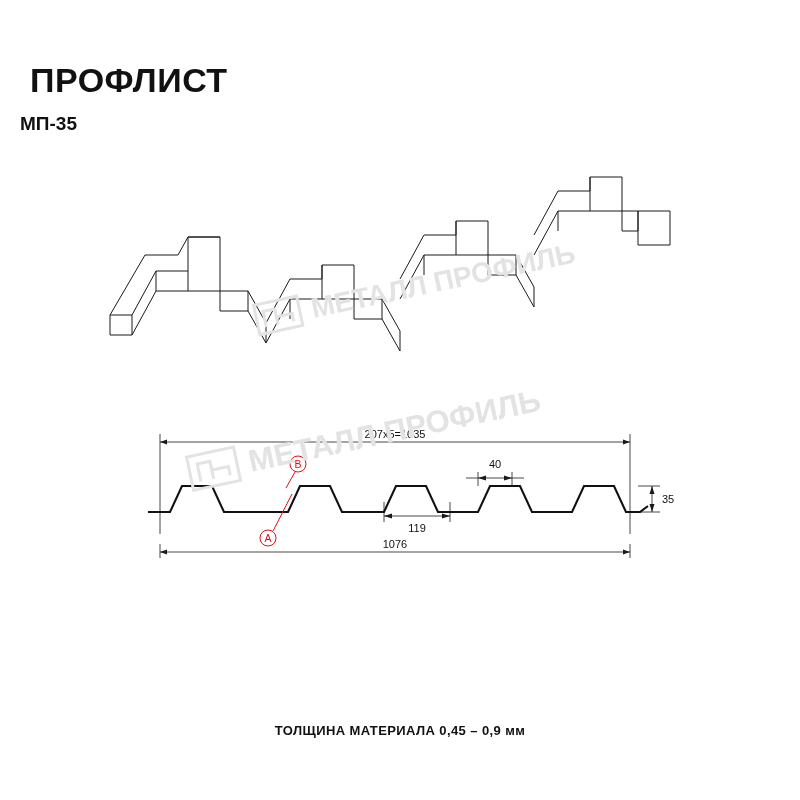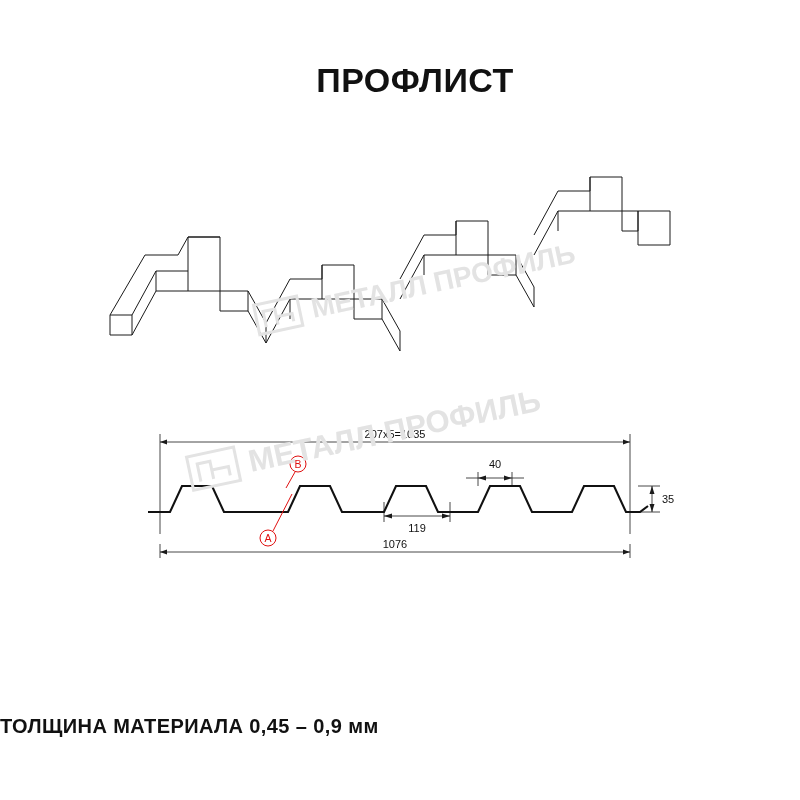--- a/index.html
+++ b/index.html
@@ -18,21 +18,21 @@
   .page {
     position: absolute;
     inset: 0;
   }
   
   .title-block {
     position: absolute;
     top: 62px;
     left: 0;
     width: 800px;
-    text-align: center;
+    text-align: left;
   }
   .title-main {
     font-size: 34px;
     font-weight: bold;
     letter-spacing: 0.5px;
     line-height: 1.1;
     color: #111;
     margin-left: 30px;
   }
   .title-sub {
@@ -64,40 +64,42 @@
     opacity: 1;
   }
   .wm1 { top: 258px; left: 247px; }
   .wm2 { top: 400px; left: 178px; }
   
   .footer {
     position: absolute;
     bottom: 62px;
     left: 0;
     width: 800px;
-    font-size: 20px;
+    text-align: center;
+    font-size: 13px;
     font-weight: bold;
     letter-spacing: 0.4px;
     color: #111;
   }
   svg { display: block; overflow: visible; }
   .ln { fill: none; stroke: #1a1a1a; stroke-width: 1; }
   .ln-thick { fill: none; stroke: #111; stroke-width: 2.1; stroke-linejoin: miter; }
   .dim { fill: none; stroke: #1a1a1a; stroke-width: 0.8; }
   .dimtxt { font-family: "Liberation Sans", sans-serif; font-size: 11px; fill: #111; }
   .callout { fill: none; stroke: #e01010; stroke-width: 1; }
   .callout-txt { font-family: "Liberation Sans", sans-serif; font-size: 10.5px; fill: #e01010; }
 </style>
 </head>
 <body>
 
 <div class="page">
 
   <div class="title-block">
     <div class="title-main">ПРОФЛИСТ</div>
+    <div class="title-sub">МП-35</div>
   </div>
 
   <div class="iso-wrap">
     <svg width="680" height="160" viewBox="0 0 680 160">
       <g class="ln">
 
         <path d="M 40 120 L 75 60 L 108 60"></path>
         <path d="M 108 60 L 118 42 L 150 42"></path>
 
         <path d="M 40 120 L 40 140 L 62 140"></path>

